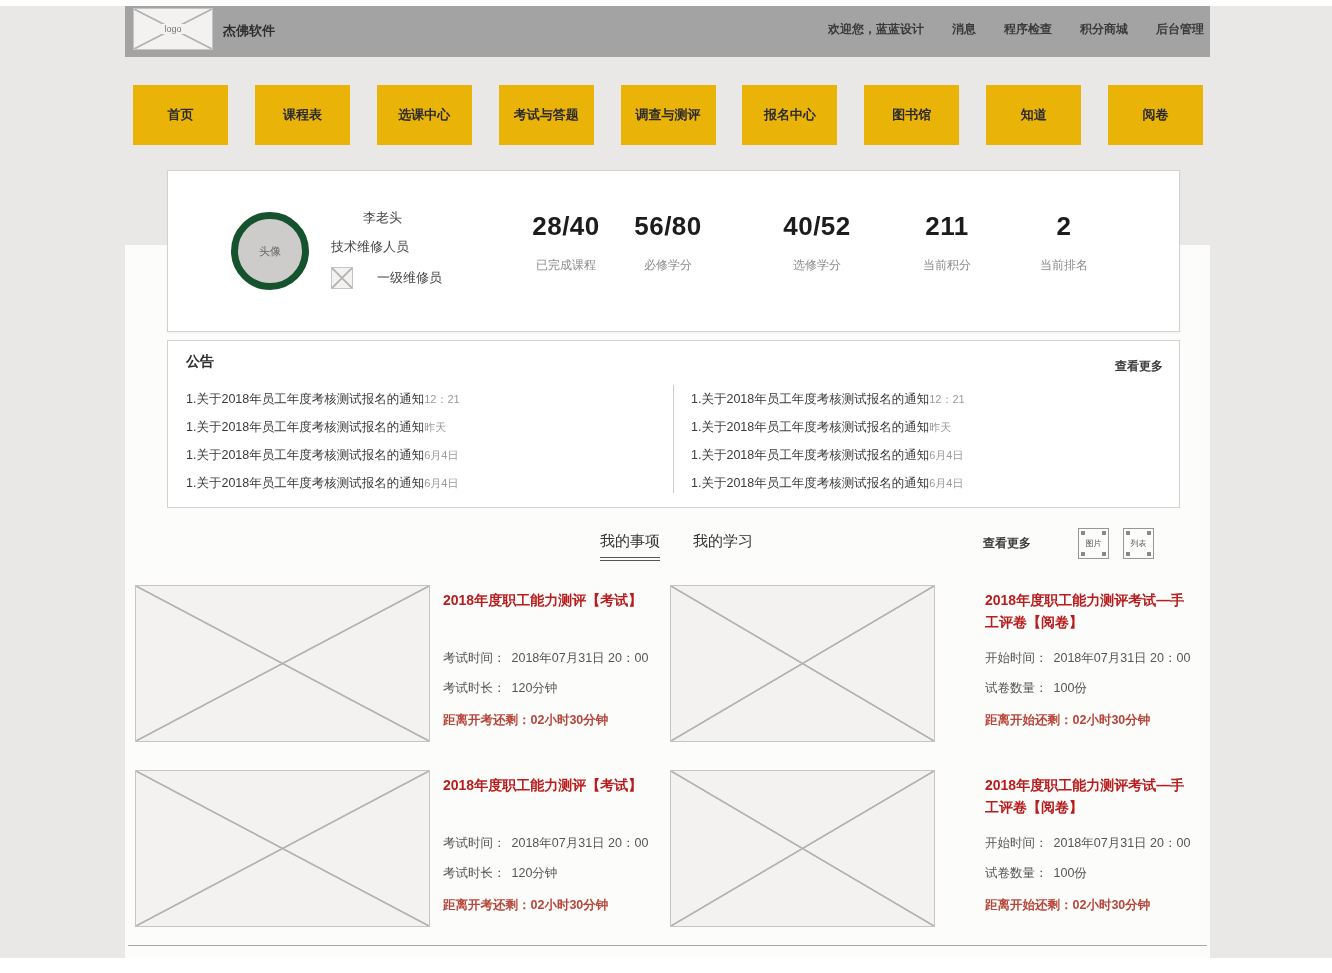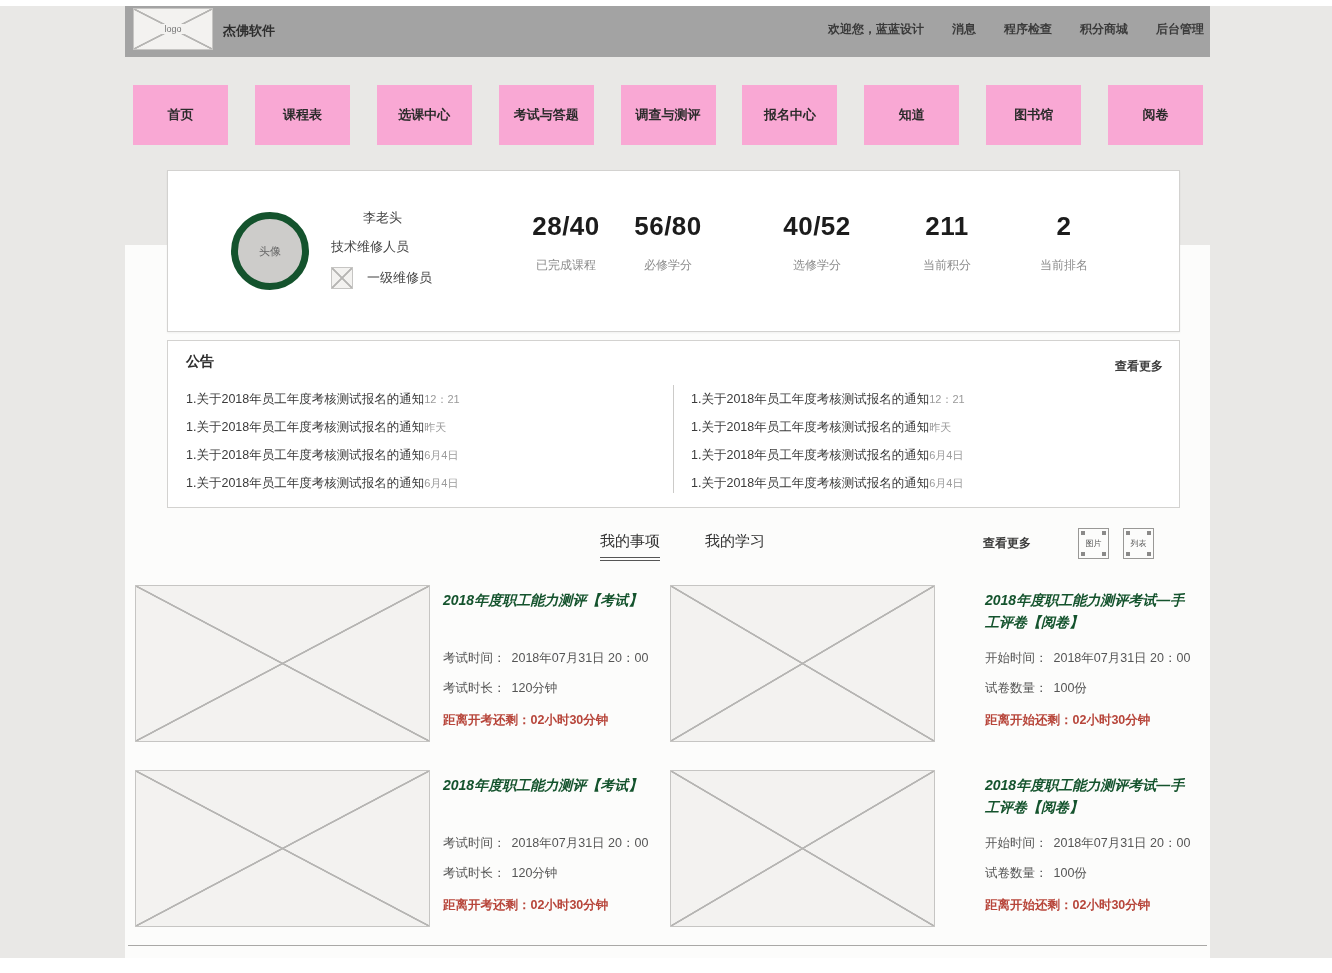--- a/index.html
+++ b/index.html
@@ -31,40 +31,40 @@
   .logo-box { position:absolute; left:8px; top:2px; width:80px; height:42px;
               display:flex; align-items:center; justify-content:center; }
   .brand { position:absolute; left:98px; top:16px; font-size:13px; font-weight:bold; color:#2e2e2e; }
   .header-links { position:absolute; right:6px; top:15px; display:flex; gap:28px; }
   .header-link { font-size:12px; font-weight:bold; color:#3a3a3a; cursor:pointer; white-space:nowrap; }
 
   
   .gray-band { position:absolute; left:0; top:51px; width:1085px; height:188px; background:#e9e8e6; }
   .nav { position:absolute; left:8px; top:79px; width:1070px; display:flex; justify-content:space-between; }
   .nav-item {
-    width:95px; height:60px; background:#f9a8d4;
+    width:95px; height:60px; background:#eab308;
     display:flex; align-items:center; justify-content:center;
     font-size:13px; font-weight:bold; color:#2b2b2b; cursor:pointer;
   }
 
   
   .profile-card {
     position:absolute; left:42px; top:164px; width:1013px; height:162px;
     background:#ffffff; border:1px solid #d3d2d0; box-shadow:0 1px 2px rgba(0,0,0,0.05);
   }
   .avatar {
     position:absolute; left:63px; top:41px; width:78px; height:78px; border-radius:50%;
     background:#cdccca; border:7px solid #14532d;
     display:flex; align-items:center; justify-content:center;
     font-size:11px; color:#666;
   }
   .profile-info { position:absolute; left:163px; top:38px; font-size:13px; color:#444; }
   .profile-name { margin-bottom:11px;margin-left:32px; }
   .profile-title { margin-bottom:11px; }
-  .badge-row { display:flex; align-items:center; gap:14px; }
+  .badge-row { display:flex; align-items:center; gap:24px; }
   .badge-icon { width:22px; height:22px; }
   .stat { position:absolute; top:40px; text-align:center; transform:translateX(-50%); }
   .stat-value { font-size:26px; font-weight:bold; color:#1c1c1c; letter-spacing:0.5px; white-space:nowrap; }
   .stat-label { margin-top:15px; font-size:12px; color:#8c8c8c; white-space:nowrap; }
 
   
   .annc {
     position:absolute; left:42px; top:334px; width:1013px; height:168px;
     background:#ffffff; border:1px solid #d3d2d0;
   }
@@ -79,21 +79,21 @@
   .annc-divider { position:absolute; left:505px; top:44px; height:108px; width:1px; background:#cccbc9; }
 
   
   .tabs-row { position:absolute; left:0; top:520px; width:1085px; height:44px; }
   .tab { position:absolute; top:6px; font-size:15px; color:#333; cursor:pointer; }
   .tab-myitems { left:475px; font-weight:normal; }
   .tab-myitems::after {
     content:""; display:block; margin-top:6px; height:2px;
     border-top:1px solid #555; border-bottom:1px solid #555;
   }
-  .tab-mystudy { left:568px;margin-left:12px; }
+  .tab-mystudy { left:568px; }
   .tabs-more { position:absolute; left:858px; top:9px; font-size:12px; font-weight:bold; color:#3a3a3a; cursor:pointer; }
   .view-btn {
     position:absolute; top:2px; width:31px; height:31px;
     background:#fcfcfb; border:1px solid #99989690;
     border:1px solid #999896;
     display:flex; align-items:center; justify-content:center;
     font-size:8px; color:#555; cursor:pointer;
   }
   .view-btn-1 { left:953px; }
   .view-btn-2 { left:998px; }
@@ -108,21 +108,21 @@
   .card-row { position:absolute; left:0; width:1085px; height:160px; }
   .card-row-1 { top:0; }
   .card-row-2 { top:185px; }
   .card { position:absolute; top:0; cursor:pointer; }
   .card-img { position:absolute; top:0; }
   .card-img-left { left:10px; width:295px; height:157px; }
   .card-img-right { left:545px; width:265px; height:157px; }
   .card-text { position:absolute; top:4px; width:222px; }
   .card-text-left { left:318px; }
   .card-text-right { left:860px; width:205px; }
-  .card-title { font-size:14px; font-weight:bold; color:#14532d; line-height:1.6; min-height:48px;font-style:italic; }
+  .card-title { font-size:14px; font-weight:bold; color:#b91c1c; line-height:1.6; min-height:48px; }
   .card-field { font-size:12.5px; color:#555; margin-top:13px; white-space:nowrap; }
   .card-field .fv { margin-left:6px; }
   .card-countdown { font-size:12.5px; font-weight:bold; margin-top:15px; color:var(--countdown-red,#b7453a); white-space:nowrap; }
 
   .footer-line { position:absolute; left:3px; top:939px; width:1079px; height:1px; background:#a9a8a6; }
 </style>
 </head>
 <body>
 
 <div class="backdrop"></div>
@@ -144,22 +144,22 @@
   </div>
 
   <div class="gray-band"></div>
   <div class="nav">
     <div class="nav-item">首页</div>
     <div class="nav-item">课程表</div>
     <div class="nav-item">选课中心</div>
     <div class="nav-item">考试与答题</div>
     <div class="nav-item">调查与测评</div>
     <div class="nav-item">报名中心</div>
+    <div class="nav-item">图书馆</div>
     <div class="nav-item">知道</div>
-    <div class="nav-item">图书馆</div>
     <div class="nav-item">阅卷</div>
   </div>
 
   <div class="profile-card">
     <div class="avatar">头像</div>
     <div class="profile-info">
       <div class="profile-name">李老头</div>
       <div class="profile-title">技术维修人员</div>
       <div class="badge-row">
         <span class="badge-icon ph"></span>

